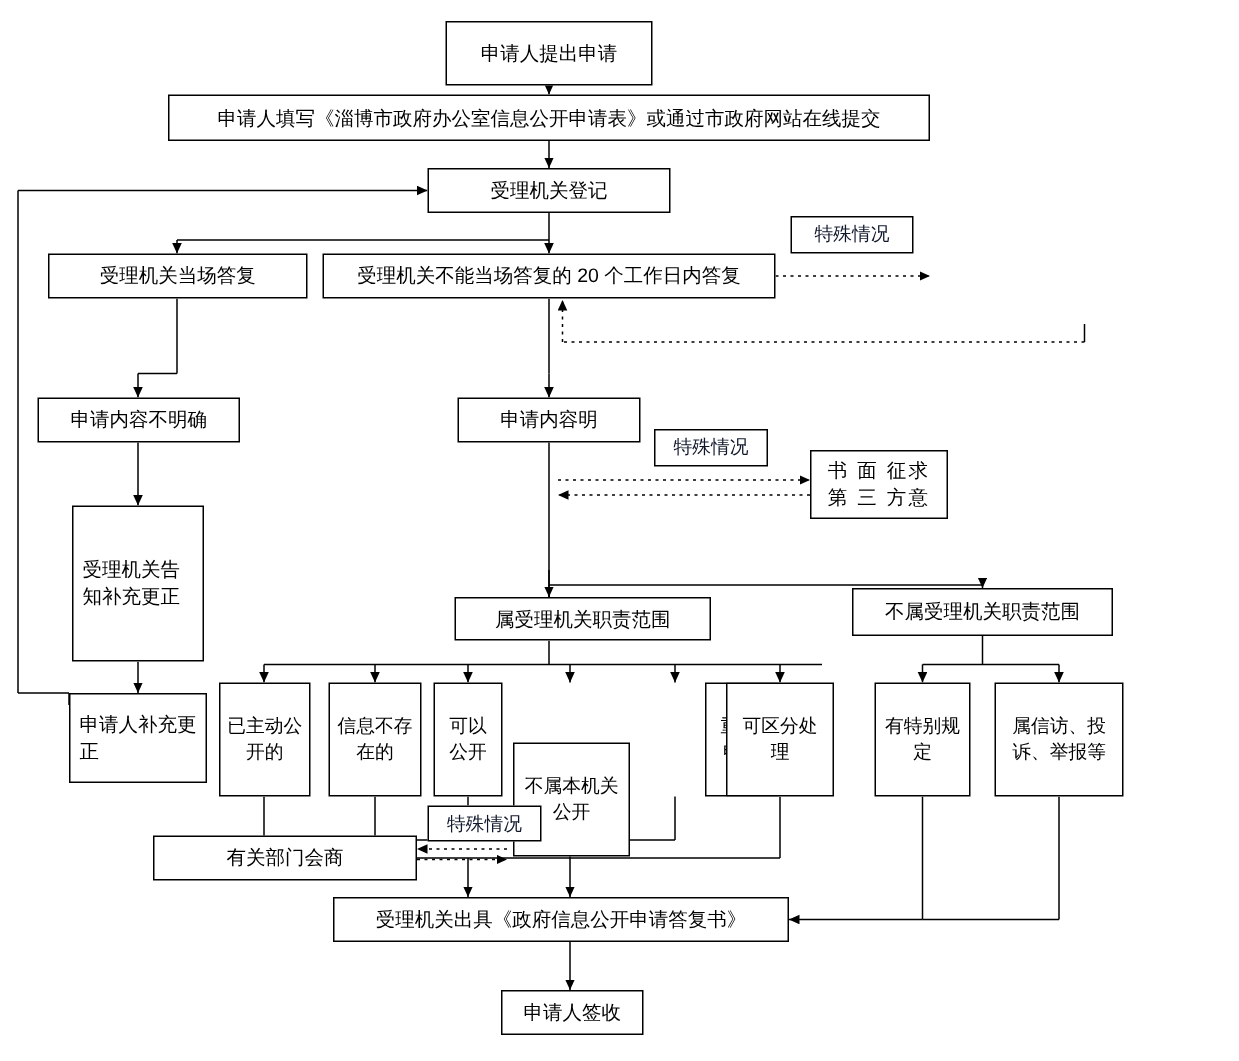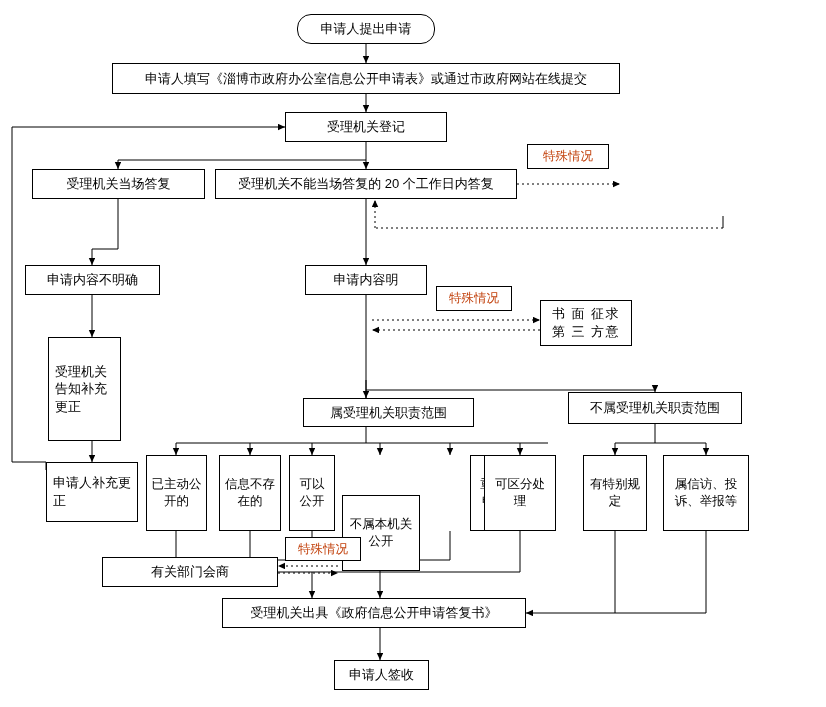--- a/index.html
+++ b/index.html
@@ -36,21 +36,21 @@
   .label {
     position: absolute;
     box-sizing: border-box;
     border: 1px solid #000000;
     background: #ffffff;
     display: flex;
     align-items: center;
     justify-content: center;
     text-align: center;
     font-size: 12.5px;
-    color: #c2410c;
+    color: #0f172a;
     z-index: 4;
   }
   svg.wires {
     position: absolute;
     left: 0;
     top: 0;
     width: 826px;
     height: 707px;
     z-index: 1;
   }
@@ -142,21 +142,21 @@
 
       <line x1="615" y1="531" x2="615" y2="613"></line>
       <line x1="706" y1="531" x2="706" y2="613"></line>
       <line x1="615" y1="613" x2="706" y2="613"></line>
       <line x1="615" y1="613" x2="526" y2="613" marker-end="url(#arr)"></line>
 
       <line x1="380" y1="628" x2="380" y2="660" marker-end="url(#arr)"></line>
     </g>
   </svg>
 
-  <div class="box" style="left:297px; top:14px; width:138px; height:30px;border-radius:14px;">
+  <div class="box" style="left:297px; top:14px; width:138px; height:43px;">
     <span>申请人提出申请</span>
   </div>
 
   <div class="box" style="left:112px; top:63px; width:508px; height:31px;">
     <span>申请人填写《淄博市政府办公室信息公开申请表》或通过市政府网站在线提交</span>
   </div>
 
   <div class="box" style="left:285px; top:112px; width:162px; height:30px;">
     <span>受理机关登记</span>
   </div>
@@ -175,21 +175,21 @@
   </div>
 
   <div class="box" style="left:305px; top:265px; width:122px; height:30px;">
     <span>申请内容明</span>
   </div>
 
   <div class="box" style="left:540px; top:300px; width:92px; height:46px;">
     <span class="spaced">书 面 征求 第 三 方意</span>
   </div>
 
-  <div class="box" style="left:48px; top:337px; width:73px; height:104px; justify-content:flex-start; text-align:left; padding:5px 6px;">
+  <div class="box" style="left:48px; top:337px; width:88px; height:104px; justify-content:flex-start; text-align:left; padding:5px 6px;">
     <span>受理机关告知补充更正</span>
   </div>
 
   <div class="box" style="left:46px; top:462px; width:92px; height:60px; justify-content:flex-start; text-align:left; padding:5px 6px;">
     <span>申请人补充更正</span>
   </div>
 
   <div class="box" style="left:303px; top:398px; width:171px; height:29px;">
     <span>属受理机关职责范围</span>
   </div>

